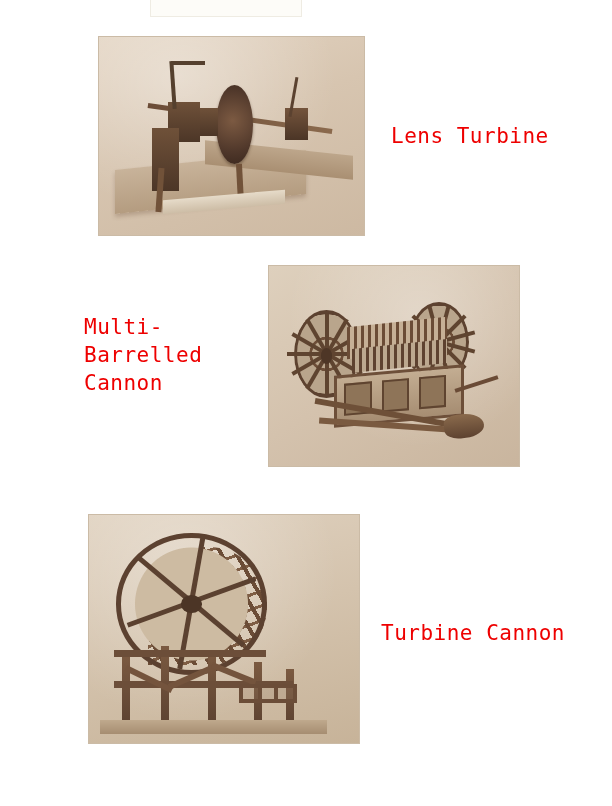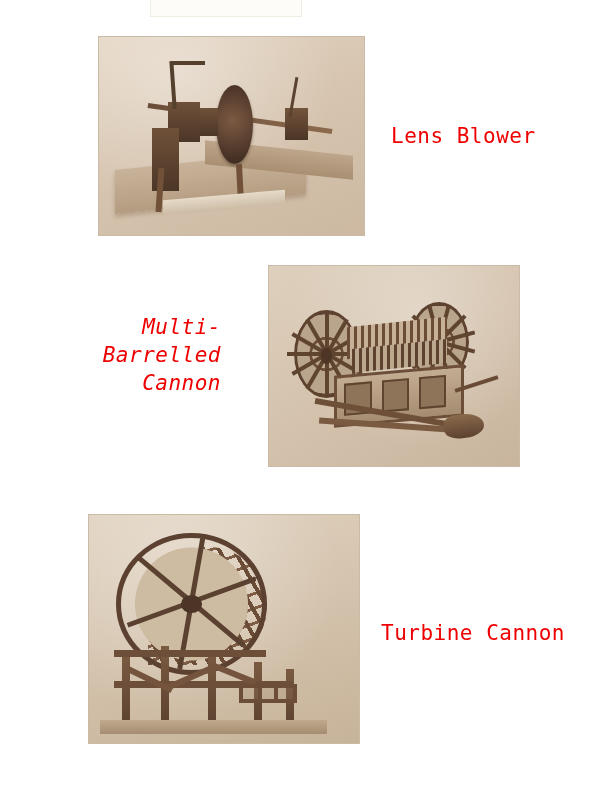--- a/index.html
+++ b/index.html
@@ -320,21 +320,21 @@
   .tb-rail .bar.v1 { left: 30%; }
   .tb-rail .bar.v2 { left: 62%; }
   .tb-ground {
     position: absolute;
     left: 4%; bottom: 4%; width: 84%; height: 6%;
     background: linear-gradient(180deg, #bfa98d, #a68d71);
   }
 
   
   #caption-lens-grinder { left: 391px; top: 122px; }
-  #caption-cannon       { left: 61px;  top: 313px; text-align: right; width: 160px; font-style: italic; }
+  #caption-cannon       { left: 84px;  top: 313px; text-align: left; width: 160px; }
   #caption-turbine      { left: 381px; top: 619px; }
 </style>
 </head>
 <body>
 
 <div class="page">
 
   <div class="top-notch"></div>
 
   <div class="figure" id="fig-lens-grinder">
@@ -349,21 +349,21 @@
       <div class="lg-crank"></div>
       <div class="lg-crank-arm"></div>
       <div class="lg-tool"></div>
       <div class="lg-tool-post"></div>
       <div class="lg-leg l1"></div>
       <div class="lg-leg l2"></div>
       <div class="lg-plank"></div>
     </div>
   </div>
 
-  <div class="caption" id="caption-lens-grinder">Lens Blower</div>
+  <div class="caption" id="caption-lens-grinder">Lens Turbine</div>
 
   <div class="figure" id="fig-cannon">
     <div class="sepia">
       <div class="cn-wheel" id="cn-wheel-left">
         <div class="spoke" style="transform:rotate(0deg)"></div>
         <div class="spoke" style="transform:rotate(30deg)"></div>
         <div class="spoke" style="transform:rotate(60deg)"></div>
         <div class="spoke" style="transform:rotate(90deg)"></div>
         <div class="spoke" style="transform:rotate(120deg)"></div>
         <div class="spoke" style="transform:rotate(150deg)"></div>

